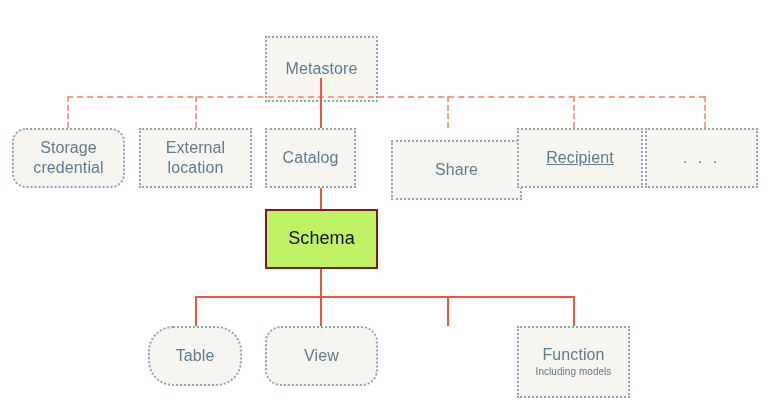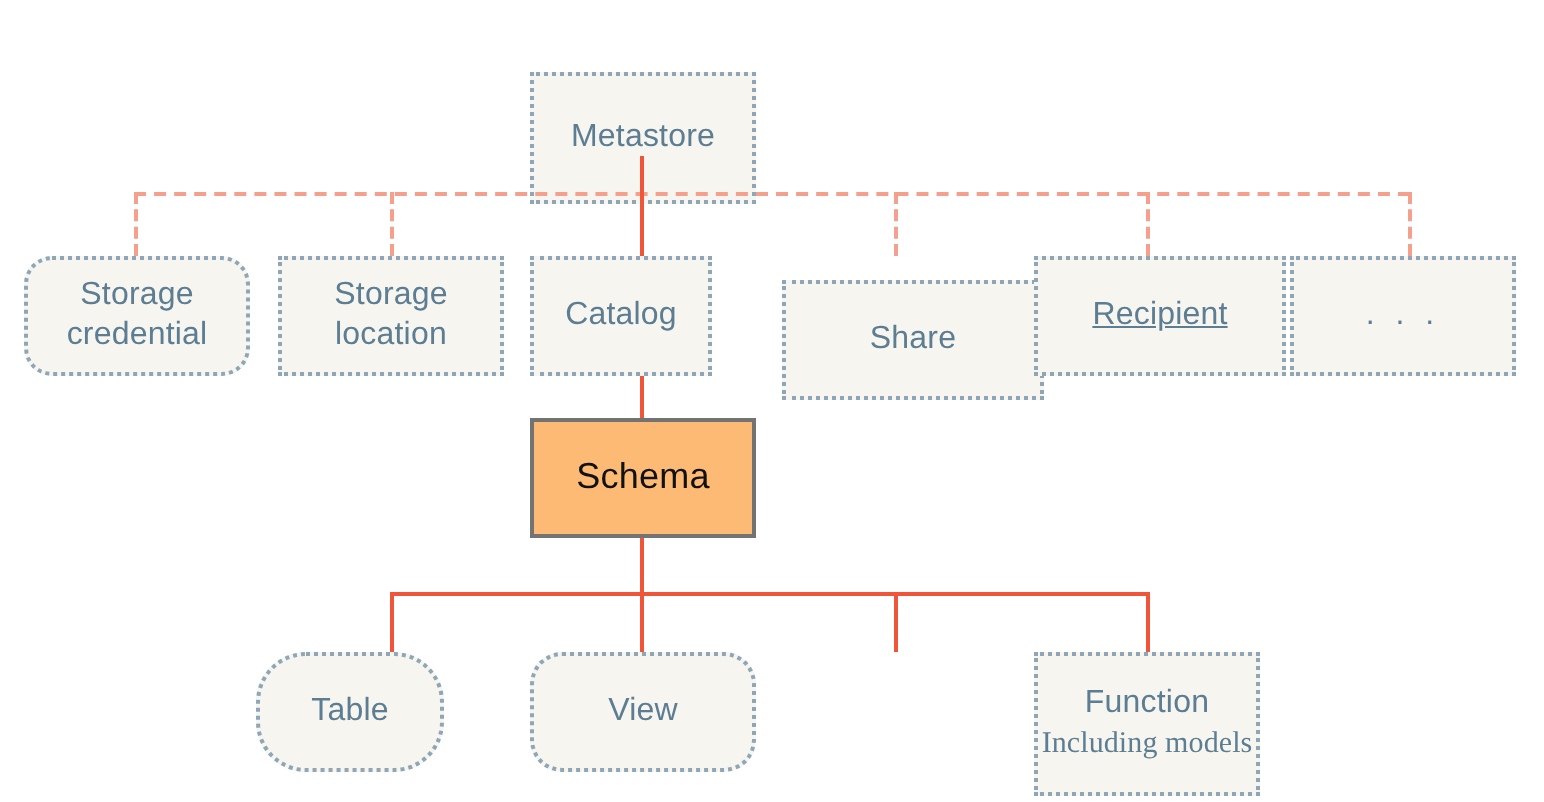--- a/index.html
+++ b/index.html
@@ -32,32 +32,31 @@
     color: #5c7d92;
     font-size: 16px;
     line-height: 1.22;
     letter-spacing: 0.1px;
   }
   .node .label {
     display: block;
   }
   .node .sublabel {
     display: block;
-    font-size: 15px;
+    font-size: 10px;
     line-height: 1.25;
     letter-spacing: 0.05px;
     color: #5c7d92;
     margin-top: 1px;
-    font-family: Liberation Serif, serif;
   }
 
   
   .node.solid {
-    border: 2px solid #737373;
-    background: #fdba74;
+    border: 2px solid #7f1d1d;
+    background: #bef264;
     color: #111111;
     font-size: 18px;
   }
 
   
   .node .dots {
     letter-spacing: 3px;
     font-size: 16px;
   }
 
@@ -100,21 +99,21 @@
   <div class="conn v-solid" style="left:320px; top:96px; height:32px;"></div>
   <div class="conn v-dash" style="left:447px; top:96px; height:32px;"></div>
   <div class="conn v-dash" style="left:573px; top:96px; height:32px;"></div>
   <div class="conn v-dash" style="left:704px; top:96px; height:32px;"></div>
 
   <div class="node" style="left:12px; top:128px; width:113px; height:60px;border-radius:14px;">
     <span class="label">Storage credential</span>
   </div>
 
   <div class="node" style="left:139px; top:128px; width:113px; height:60px;">
-    <span class="label">Storage location</span>
+    <span class="label">External location</span>
   </div>
 
   <div class="node" style="left:265px; top:128px; width:91px; height:60px;">
     <span class="label">Catalog</span>
   </div>
 
   <div class="node" style="left:391px; top:140px; width:131px; height:60px;">
     <span class="label">Share</span>
   </div>
 
@@ -134,21 +133,21 @@
 
   <div class="conn v-solid" style="left:320px; top:269px; height:28px;"></div>
 
   <div class="conn h-solid" style="left:195px; top:296px; width:379px;"></div>
 
   <div class="conn v-solid" style="left:195px; top:296px; height:30px;"></div>
   <div class="conn v-solid" style="left:320px; top:296px; height:30px;"></div>
   <div class="conn v-solid" style="left:447px; top:296px; height:30px;"></div>
   <div class="conn v-solid" style="left:573px; top:296px; height:30px;"></div>
 
-  <div class="node" style="left:128px; top:326px; width:94px; height:60px;border-radius:25px;">
+  <div class="node" style="left:148px; top:326px; width:94px; height:60px;border-radius:25px;">
     <span class="label">Table</span>
   </div>
 
   <div class="node" style="left:265px; top:326px; width:113px; height:60px;border-radius:16px;">
     <span class="label">View</span>
   </div>
 
 
   <div class="node" style="left:517px; top:326px; width:113px; height:72px;">
     <span class="label">Function</span>

